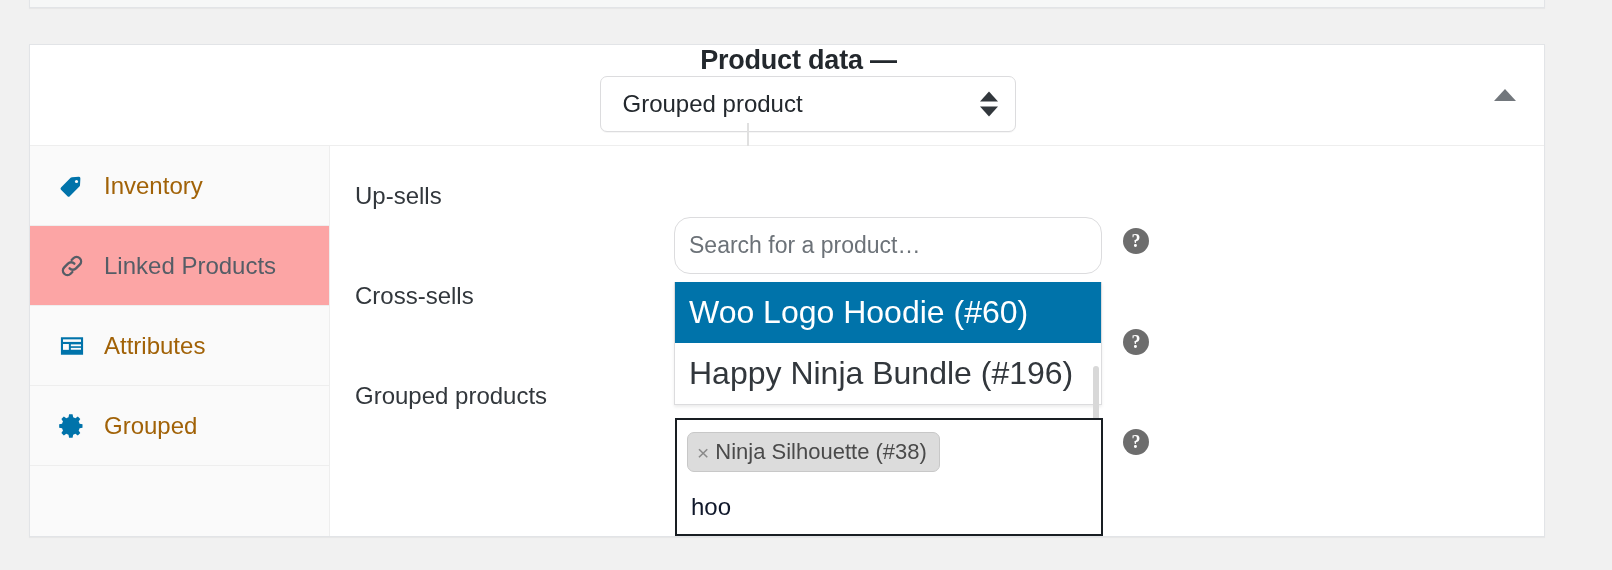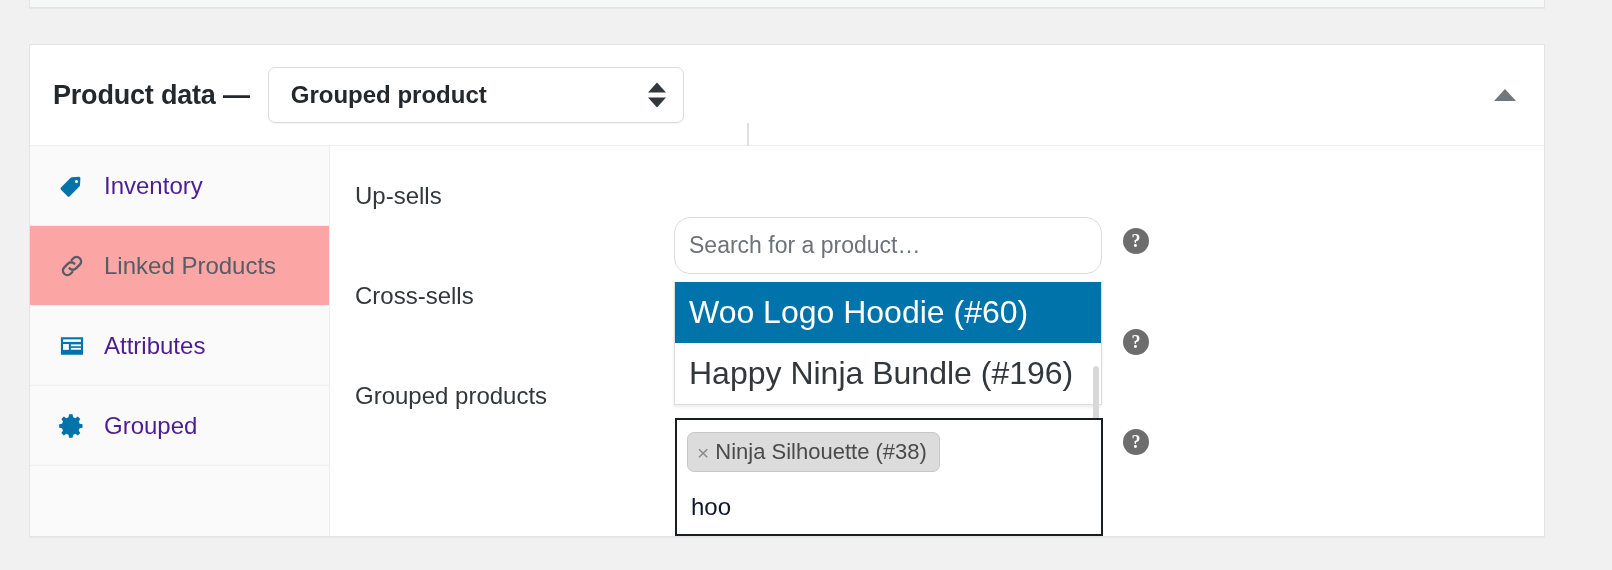--- a/index.html
+++ b/index.html
@@ -33,20 +33,21 @@
   }
 
   
   .postbox-header {
     position: relative;
     height: 101px;
     border-bottom: 1px solid #eeeeee;
     display: flex;
     align-items: center;
     padding-left: 23px;
+    flex-direction: column;
   }
   .panel-title {
     font-size: 27px;
     font-weight: bold;
     color: #23282d;
     letter-spacing: -.2px;
     white-space: nowrap;
   }
   .type-select-wrap {
     position: relative;
@@ -56,21 +57,21 @@
     width: 416px;
     height: 56px;
     border: 1px solid #dcdcde;
     border-radius: 7px;
     background: #fff;
     box-shadow: 0 1px 0 rgba(0,0,0,.035);
     display: flex;
     align-items: center;
     padding: 0 46px 0 22px;
     font-size: 24px;
-    font-weight: bold;
+    font-weight: normal;
     color: #23282d;
     cursor: pointer;
     white-space: nowrap;
   }
   .stepper {
     position: absolute;
     right: 18px; top: 50%;
     transform: translateY(-50%);
     display: flex;
     flex-direction: column;
@@ -130,21 +131,21 @@
     width: 32px; height: 32px;
     flex: none;
     display: flex; align-items: center; justify-content: center;
     margin-right: 16px;
     color: #0073aa;
   }
   .tab-item.active .tab-icon { color: #555d66; }
   .tab-icon svg { display: block; }
   .tab-label {
     font-size: 24px;
-    color: #4c1d95;
+    color: #a16207;
     white-space: nowrap;
   }
   .tab-item.active .tab-label { color: #555d66; }
   .tabs-filler { height: 70px; background: #fafafa; }
 
   .panel-content {
     flex: 1;
     position: relative;
     background: #fff;
     padding: 0;

